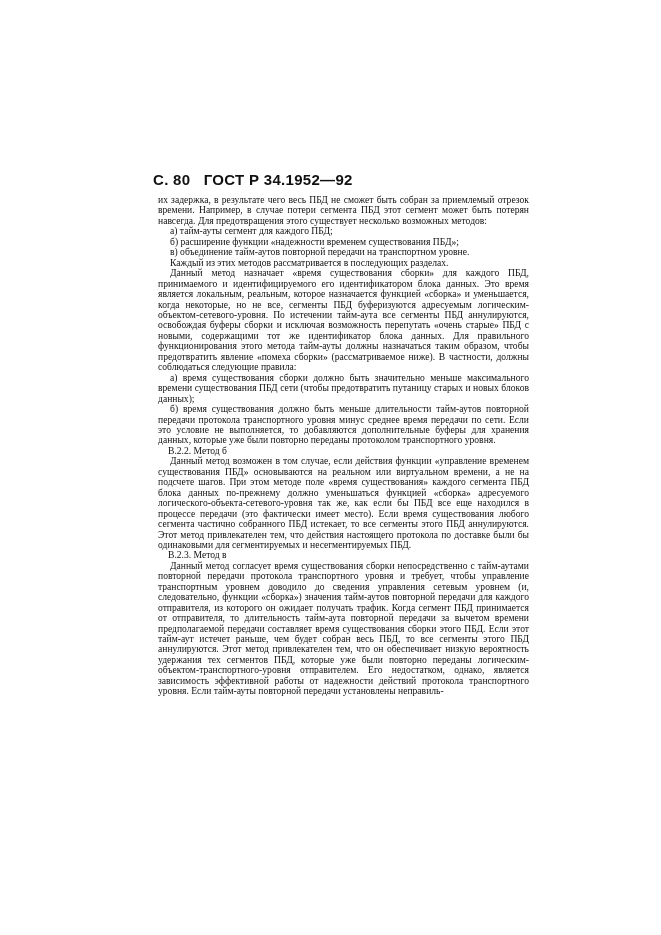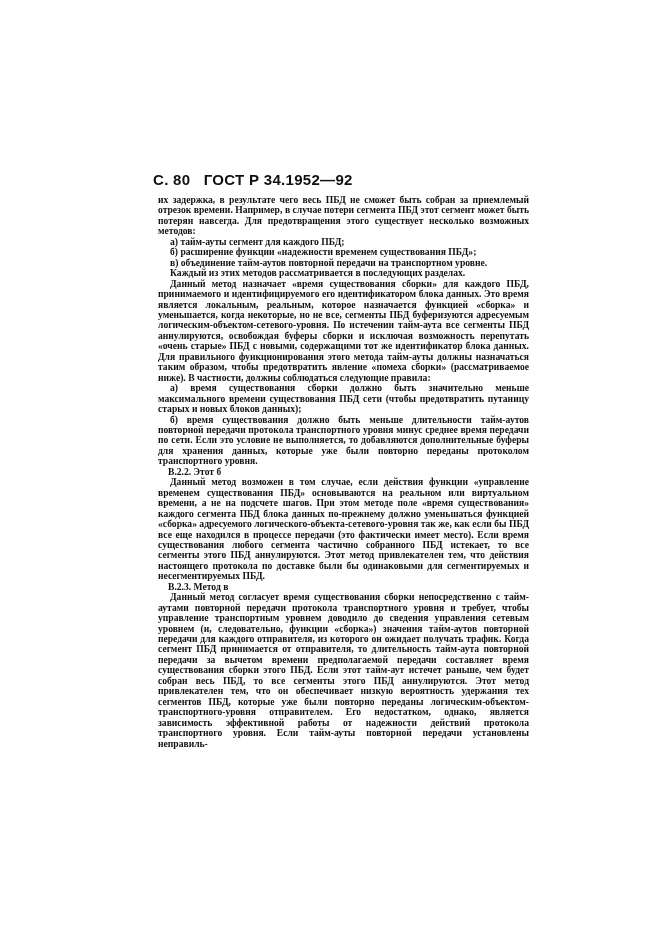--- a/index.html
+++ b/index.html
@@ -1,36 +1,36 @@
 <!DOCTYPE html>
 <html><head>
 <meta charset="utf-8">
 <style>
   html, body { margin:0; padding:0; }
   body { width:661px; height:935px; background:#ffffff; position:relative; overflow:hidden;
          font-family:"Liberation Serif", serif; color:#111; }
   .page-header { position:absolute; left:153px; top:171px; font-family:"Liberation Sans", sans-serif;
                  font-weight:bold; font-size:15px; letter-spacing:0.3px; white-space:pre; }
-  .body { position:absolute; left:158px; top:195px; width:371px; font-size:9.6px; line-height:10.45px;font-weight:bold; }
+  .body { position:absolute; left:158px; top:195px; width:371px; font-size:9.6px; line-height:10.45px; }
   .p { margin:0; text-align:justify; text-align-last:left; }
   .ind { text-indent:12px; }
   .li { padding-left:12px; }
   .h { padding-left:10px; }
 </style>
 </head>
 <body>
 
 <div class="page-header"><span>С. 80</span>   <span>ГОСТ Р 34.1952—92</span></div>
 
 <div class="body">
   <p class="p">их задержка, в результате чего весь ПБД не сможет быть собран за приемлемый отрезок времени. Например, в случае потери сегмента ПБД этот сегмент может быть потерян навсегда. Для предотвращения этого существует несколько возможных методов:</p>
   <p class="p li">а) тайм-ауты сегмент для каждого ПБД;</p>
   <p class="p li">б) расширение функции «надежности временем существования ПБД»;</p>
   <p class="p li">в) объединение тайм-аутов повторной передачи на транспортном уровне.</p>
   <p class="p li">Каждый из этих методов рассматривается в последующих разделах.</p>
   <p class="p ind">Данный метод назначает «время существования сборки» для каждого ПБД, принимаемого и идентифицируемого его идентификатором блока данных. Это время является локальным, реальным, которое назначается функцией «сборка» и уменьшается, когда некоторые, но не все, сегменты ПБД буферизуются адресуемым логическим-объектом-сетевого-уровня. По истечении тайм-аута все сегменты ПБД аннулируются, освобождая буферы сборки и исключая возможность перепутать «очень старые» ПБД с новыми, содержащими тот же идентификатор блока данных. Для правильного функционирования этого метода тайм-ауты должны назначаться таким образом, чтобы предотвратить явление «помеха сборки» (рассматриваемое ниже). В частности, должны соблюдаться следующие правила:</p>
   <p class="p ind">а) время существования сборки должно быть значительно меньше максимального времени существования ПБД сети (чтобы предотвратить путаницу старых и новых блоков данных);</p>
   <p class="p ind">б) время существования должно быть меньше длительности тайм-аутов повторной передачи протокола транспортного уровня минус среднее время передачи по сети. Если это условие не выполняется, то добавляются дополнительные буферы для хранения данных, которые уже были повторно переданы протоколом транспортного уровня.</p>
-  <p class="p h">В.2.2. Этот б</p>
+  <p class="p h">В.2.2. Метод б</p>
   <p class="p ind">Данный метод возможен в том случае, если действия функции «управление временем существования ПБД» основываются на реальном или виртуальном времени, а не на подсчете шагов. При этом методе поле «время существования» каждого сегмента ПБД блока данных по-прежнему должно уменьшаться функцией «сборка» адресуемого логического-объекта-сетевого-уровня так же, как если бы ПБД все еще находился в процессе передачи (это фактически имеет место). Если время существования любого сегмента частично собранного ПБД истекает, то все сегменты этого ПБД аннулируются. Этот метод привлекателен тем, что действия настоящего протокола по доставке были бы одинаковыми для сегментируемых и несегментируемых ПБД.</p>
   <p class="p h">В.2.3. Метод в</p>
   <p class="p ind">Данный метод согласует время существования сборки непосредственно с тайм-аутами повторной передачи протокола транспортного уровня и требует, чтобы управление транспортным уровнем доводило до сведения управления сетевым уровнем (и, следовательно, функции «сборка») значения тайм-аутов повторной передачи для каждого отправителя, из которого он ожидает получать трафик. Когда сегмент ПБД принимается от отправителя, то длительность тайм-аута повторной передачи за вычетом времени предполагаемой передачи составляет время существования сборки этого ПБД. Если этот тайм-аут истечет раньше, чем будет собран весь ПБД, то все сегменты этого ПБД аннулируются. Этот метод привлекателен тем, что он обеспечивает низкую вероятность удержания тех сегментов ПБД, которые уже были повторно переданы логическим-объектом-транспортного-уровня отправителем. Его недостатком, однако, является зависимость эффективной работы от надежности действий протокола транспортного уровня. Если тайм-ауты повторной передачи установлены неправиль-</p>
 </div>
 
 </body></html>

